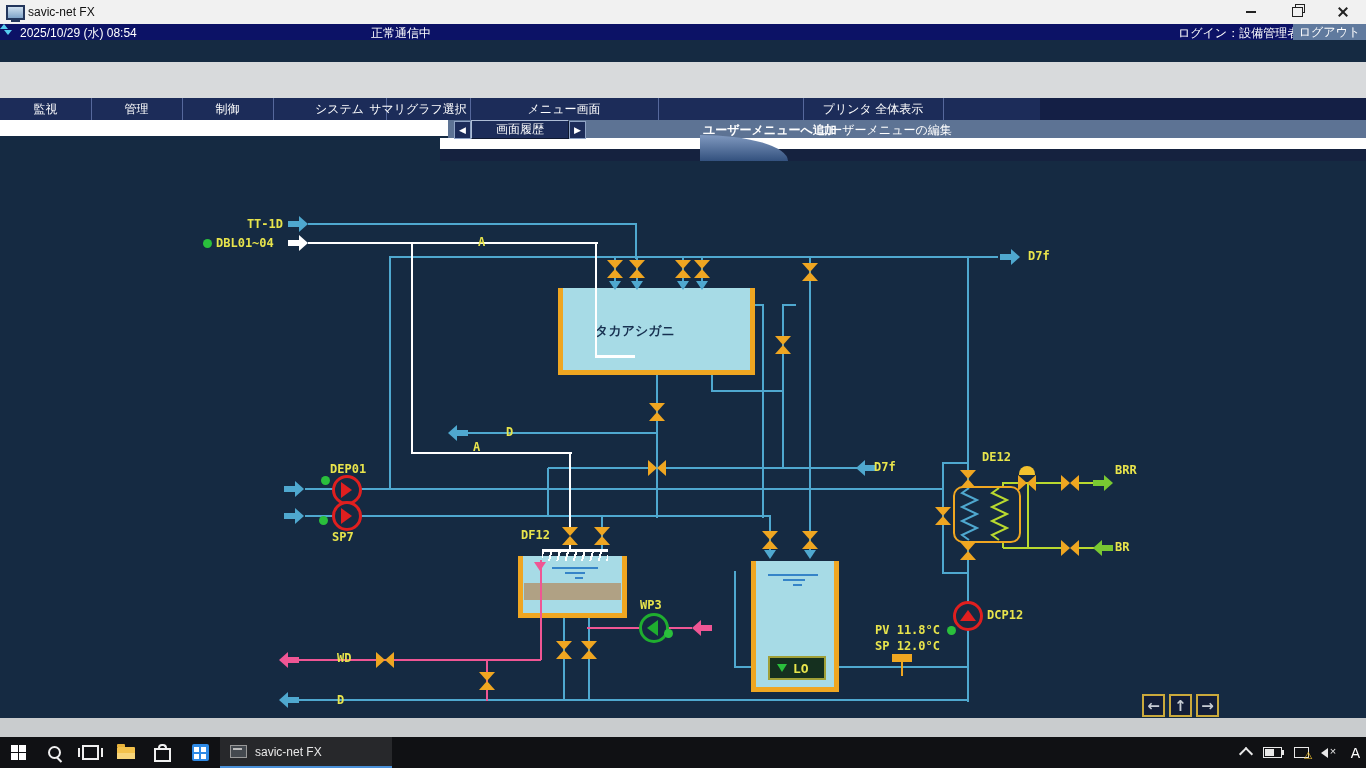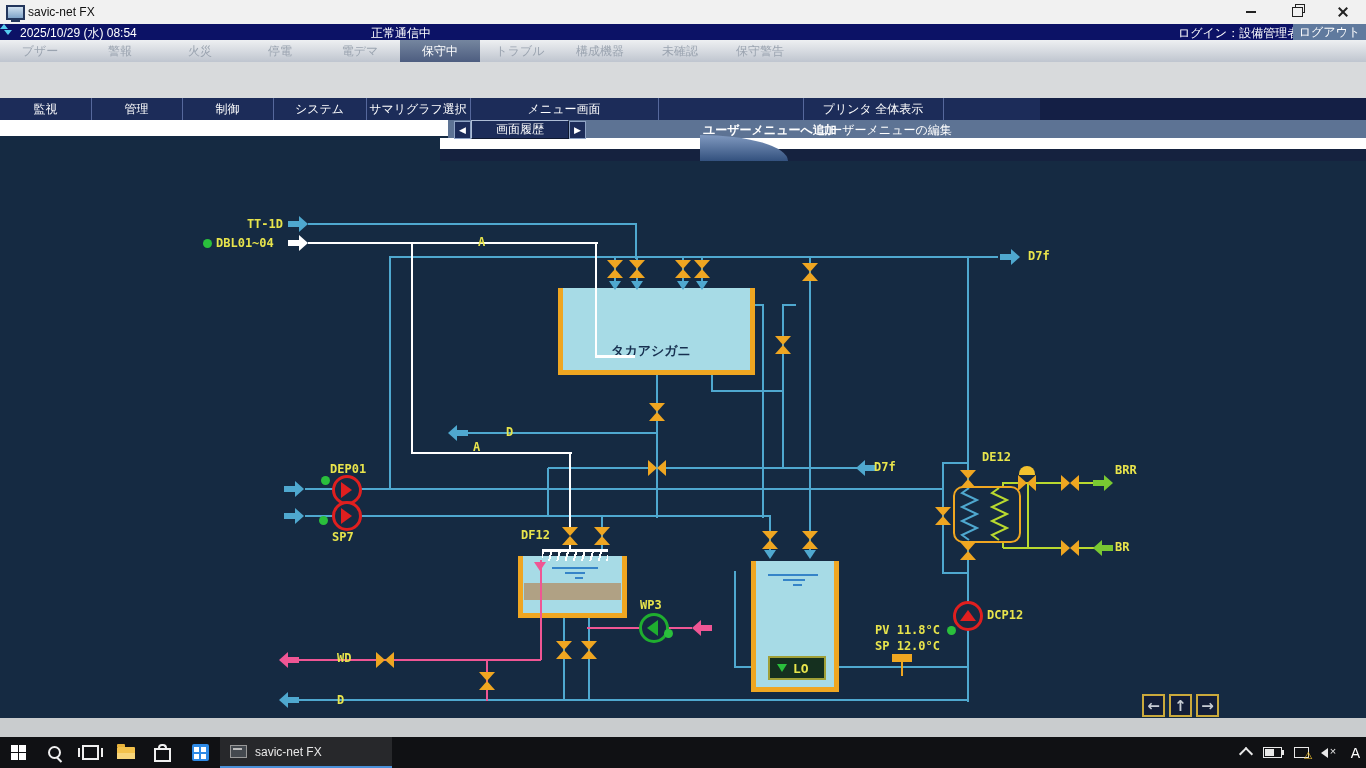--- a/index.html
+++ b/index.html
@@ -142,39 +142,27 @@
   </div>
 
   <div class="abs statusbar">
     <div class="updn"></div>
     <span style="left:20px;">2025/10/29 (水) 08:54</span>
     <span style="left:371px;">正常通信中</span>
     <span style="left:1178px;">ログイン：設備管理者</span>
     <div class="logoutbtn">ログアウト</div>
   </div>
 
-  <div class="abs tabrow">
-    <div class="tab" style="left:0;">ブザー</div>
-    <div class="tab" style="left:80px;">警報</div>
-    <div class="tab" style="left:160px;">火災</div>
-    <div class="tab" style="left:240px;">停電</div>
-    <div class="tab" style="left:320px;">電デマ</div>
-    <div class="tab active" style="left:400px;">保守中</div>
-    <div class="tab" style="left:480px;">トラブル</div>
-    <div class="tab" style="left:560px;">構成機器</div>
-    <div class="tab" style="left:640px;">未確認</div>
-    <div class="tab" style="left:720px;">保守警告</div>
-  </div>
   <div class="abs grayarea"></div>
 
   <div class="abs menurow">
     <div class="mcell" style="left:0;width:91px;">監視</div>
     <div class="mcell" style="left:91px;width:91px;">管理</div>
     <div class="mcell" style="left:182px;width:91px;">制御</div>
-    <div class="mcell" style="left:273px;width:93px;">システム</div>
+    <div class="mcell" style="left:273px;width:93px;padding-left:20px;">システム</div>
     <div class="mcell" style="left:366px;width:104px;">サマリグラフ選択</div>
     <div class="mcell" style="left:470px;width:188px;">メニュー画面</div>
     <div class="mcell" style="left:658px;width:145px;"></div>
     <div class="mcell" style="left:803px;width:140px;">プリンタ 全体表示</div>
     <div class="mcell" style="left:943px;width:97px;"></div>
     <div class="mdark"></div>
   </div>
 
   <div class="abs navrow-l"></div>
   <div class="abs navrow-r">
@@ -220,21 +208,21 @@
   <i class="pi c" style="left:942px;top:462px;width:27px;height:2px;"></i>
   <i class="pi c" style="left:942px;top:572px;width:27px;height:2px;"></i>
   <i class="pi c" style="left:838px;top:666px;width:130px;height:2px;"></i>
   <i class="pi c" style="left:734px;top:666px;width:20px;height:2px;"></i>
   <i class="pi c" style="left:734px;top:571px;width:2px;height:96px;"></i>
   <i class="pi c" style="left:295px;top:699px;width:674px;height:2px;"></i>
   <i class="pi c" style="left:563px;top:618px;width:2px;height:83px;"></i>
   <i class="pi c" style="left:588px;top:618px;width:2px;height:83px;"></i>
 
   <div class="tank" style="left:558px;top:288px;width:197px;height:87px;"></div>
-  <div class="tanklbl" style="left:556px;top:322px;width:190px;margin-top:20px;">タカアシガニ</div>
+  <div class="tanklbl" style="left:540px;top:322px;width:190px;">タカアシガニ</div>
   <div class="tank" style="left:518px;top:556px;width:109px;height:62px;"></div>
   <div class="abs" style="left:524px;top:583px;width:97px;height:17px;background:#b0a184;z-index:3;"></div>
   <i class="tick" style="left:552px;top:567px;width:46px;"></i>
   <i class="tick" style="left:565px;top:572px;width:20px;"></i>
   <i class="tick" style="left:575px;top:577px;width:8px;"></i>
   <div class="tank" style="left:751px;top:561px;width:88px;height:131px;"></div>
   <i class="tick" style="left:768px;top:574px;width:50px;"></i>
   <i class="tick" style="left:783px;top:579px;width:22px;"></i>
   <i class="tick" style="left:793px;top:584px;width:9px;"></i>
 

